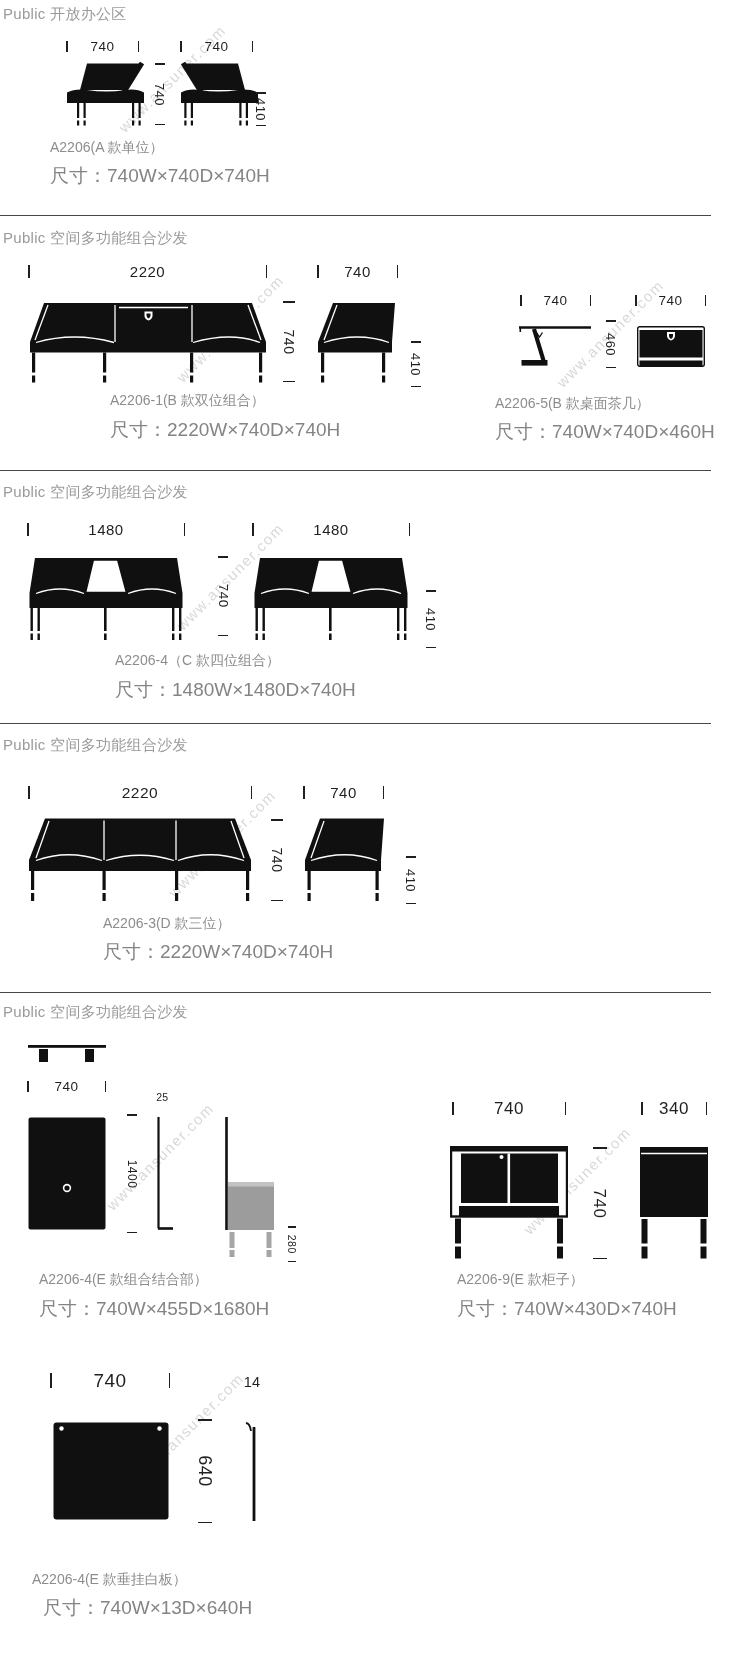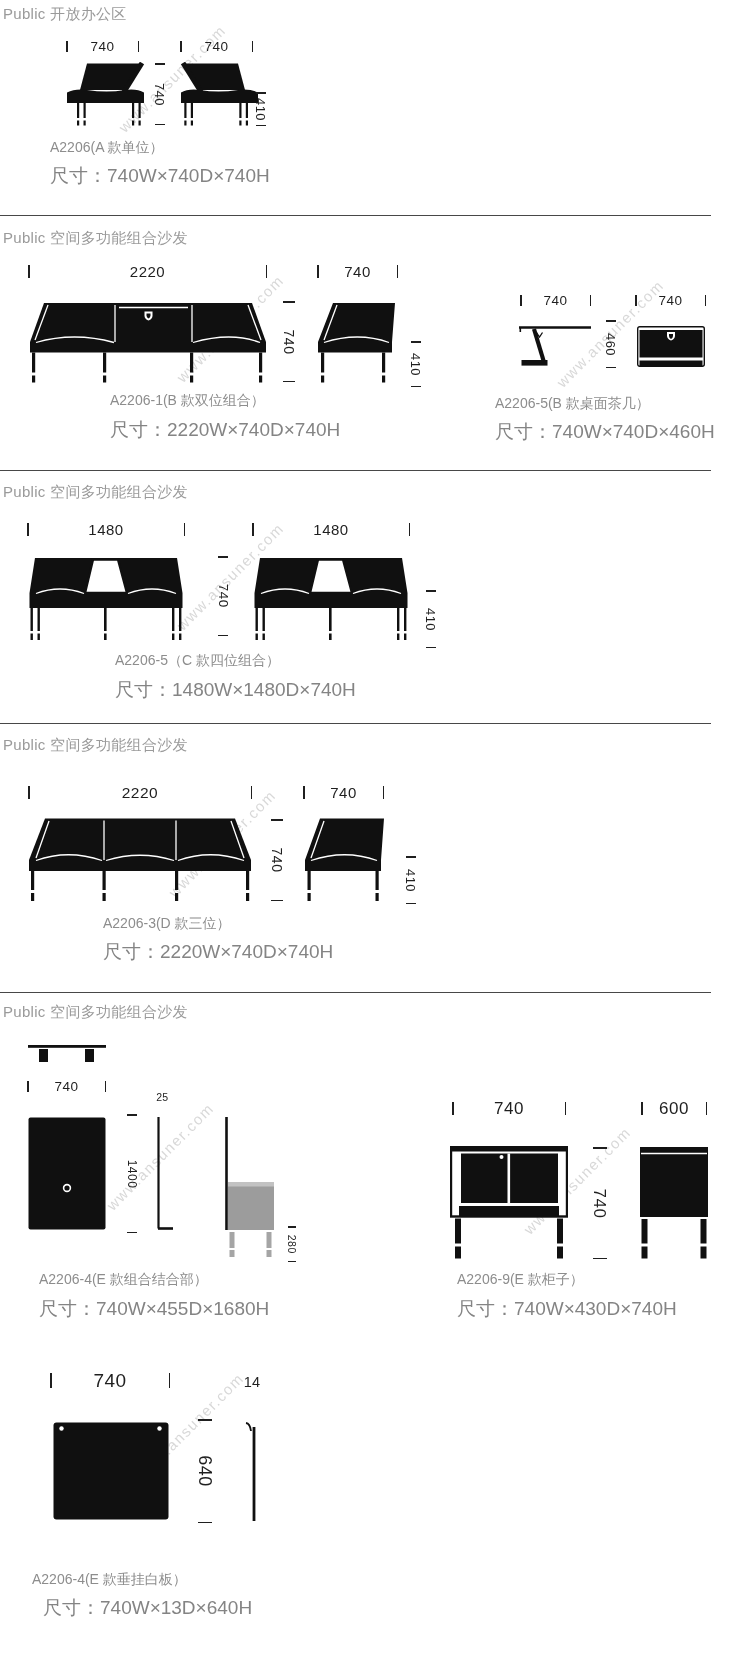--- a/index.html
+++ b/index.html
@@ -259,21 +259,21 @@
         <rect x="152" y="77.5" width="2.4" height="6.5"></rect>
     </g>
   </svg>
 
   <div class="vdim" style="left:420px;top:590px;height:58px;font-size:13px">
     <span class="htick"></span>
     <span class="lbl">410</span>
     <span class="htick"></span>
   </div>
 
-  <div class="cap" style="left:115px;top:652px;width:240px">A2206-5（C 款四位组合）</div>
+  <div class="cap" style="left:115px;top:652px;width:240px">A2206-4（C 款四位组合）</div>
   <div class="cap size" style="left:115px;top:677px;width:240px">尺寸：1480W×1480D×740H</div>
 
   <div class="rule" style="top:723px"></div>
 
   <div class="hdr" style="left:3px;top:736px">Public 空间多功能组合沙发</div>
 
   <div class="hdim" style="left:28px;top:785px;width:224px;font-size:15.5px">
     <span class="tick"></span>
     <span class="lbl">2220</span>
     <span class="tick"></span>
@@ -386,21 +386,21 @@
   <div class="cap" style="left:39px;top:1271px;width:240px">A2206-4(E 款组合结合部）</div>
   <div class="cap size" style="left:39px;top:1296px;width:240px">尺寸：740W×455D×1680H</div>
 
   <div class="hdim" style="left:452px;top:1100px;width:114px;font-size:17px">
     <span class="tick"></span>
     <span class="lbl">740</span>
     <span class="tick"></span>
   </div>
   <div class="hdim" style="left:641px;top:1100px;width:66px;font-size:17px">
     <span class="tick"></span>
-    <span class="lbl">600</span>
+    <span class="lbl">340</span>
     <span class="tick"></span>
   </div>
 
   <svg class="draw" style="left:450px;top:1146px" width="118" height="114" viewBox="0 0 118 114">
     <rect x="1" y="1" width="116" height="69.5" fill="#fff" stroke="#101010" stroke-width="2.4"></rect>
     <rect class="ink" x="1" y="1" width="116" height="4.5"></rect>
     <rect class="ink" x="11" y="7.5" width="97" height="49.5"></rect>
     <rect x="57.5" y="7.5" width="2.6" height="49.5" fill="#fff"></rect>
     <circle cx="51.5" cy="11" r="2" fill="#fff"></circle>
     <rect class="ink" x="9" y="60" width="100" height="10.5"></rect>

